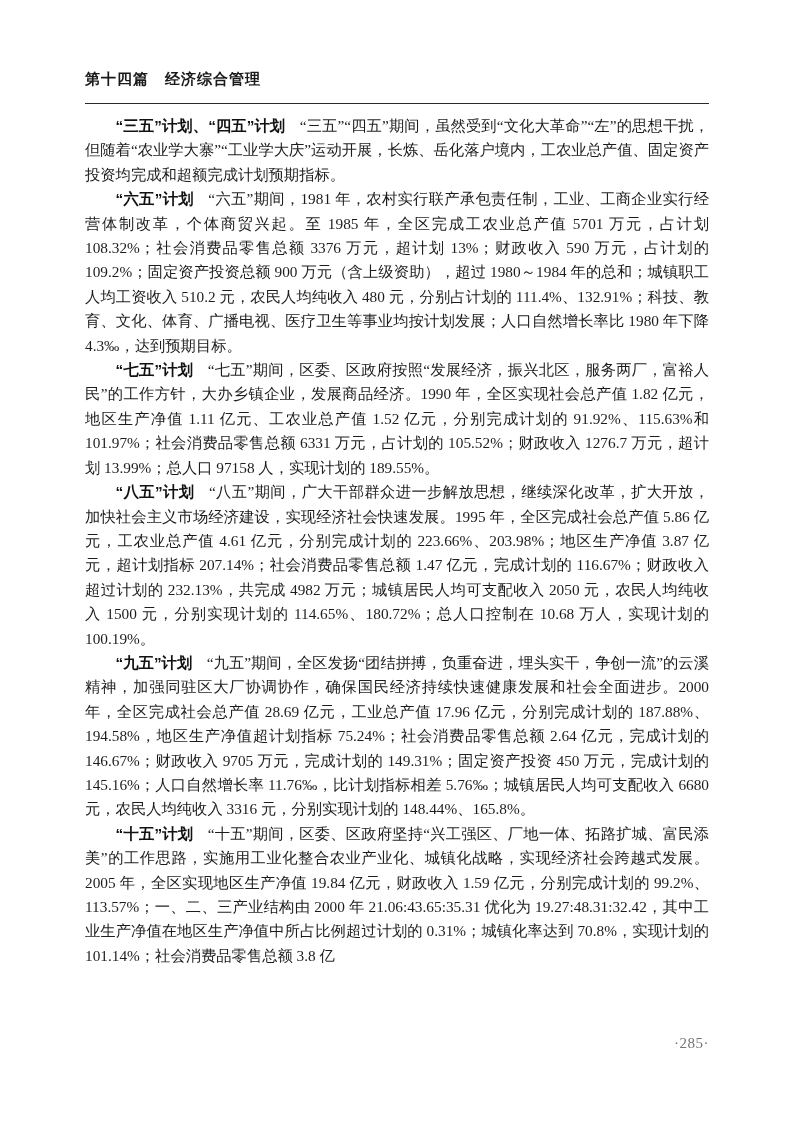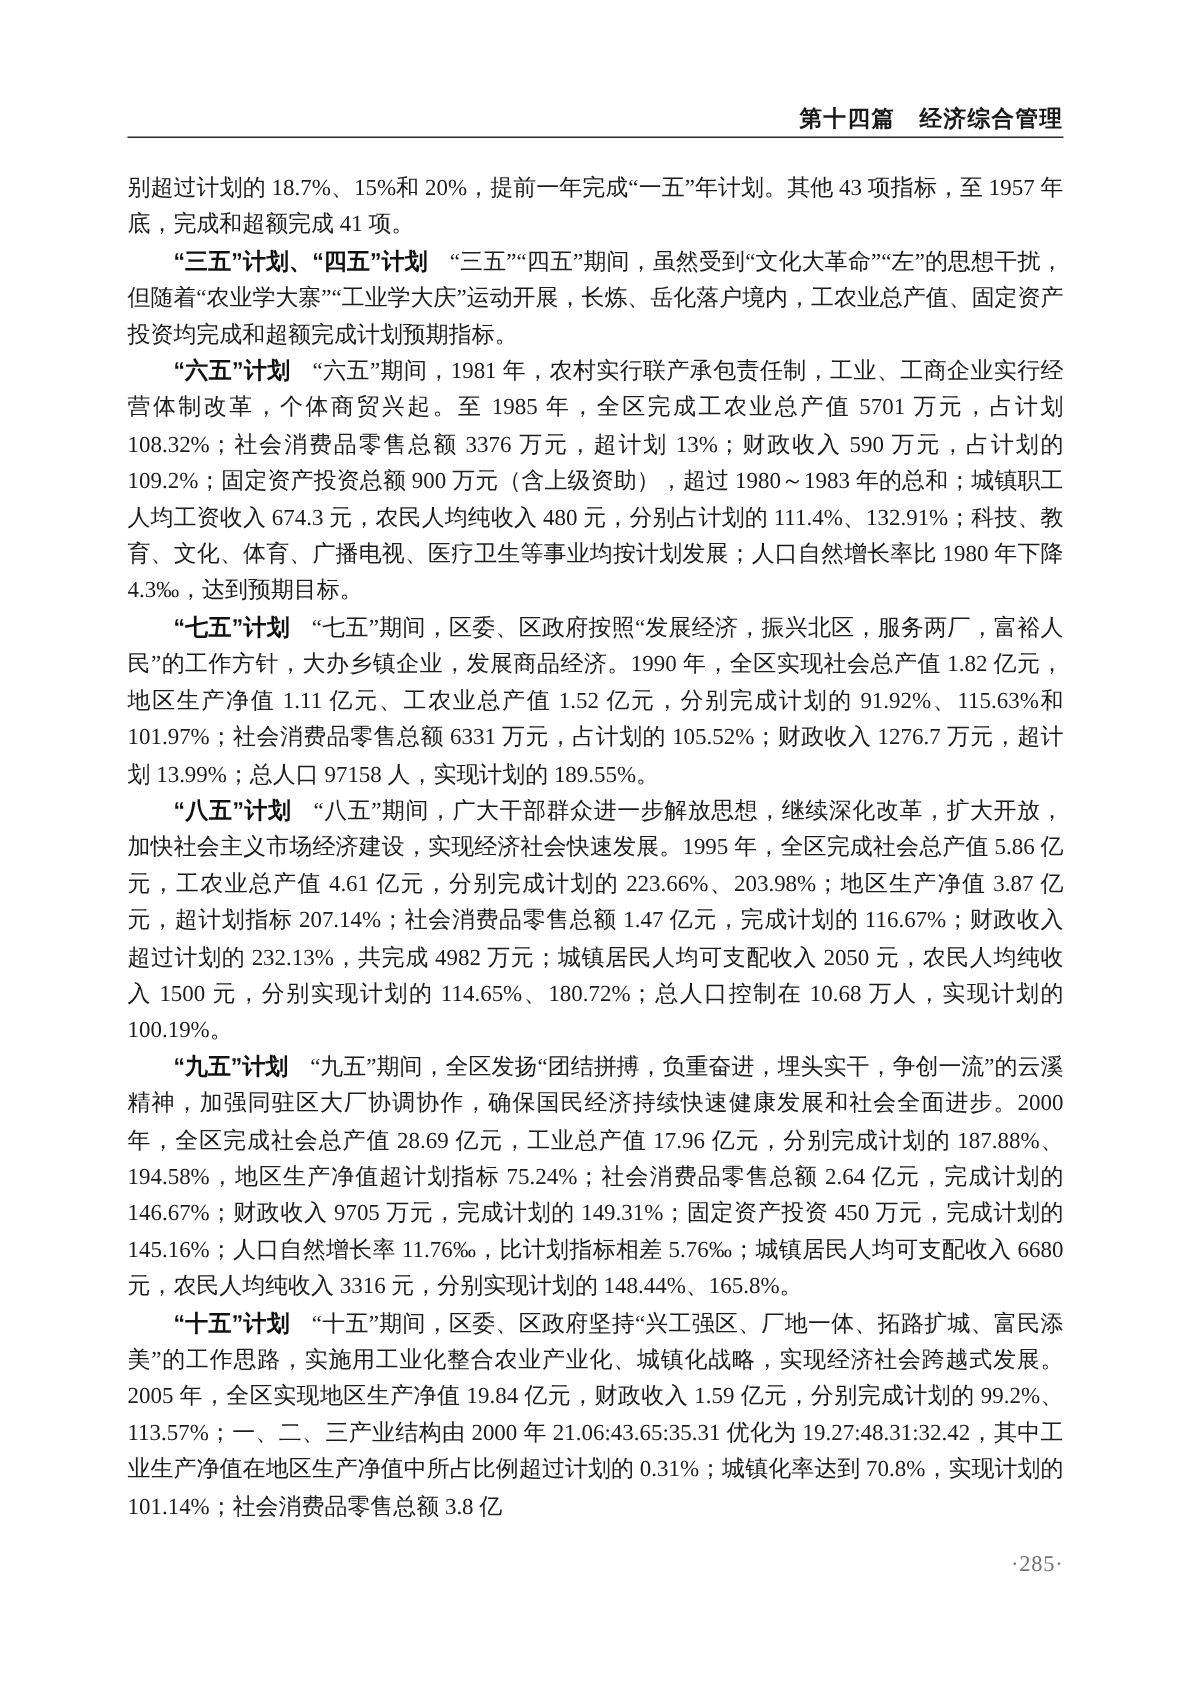--- a/index.html
+++ b/index.html
@@ -15,23 +15,22 @@
   .page {
     position: absolute;
     inset: 0;
     background: #ffffff;
   }
   .header {
     position: absolute;
     left: 85px;
     right: 84px;
     top: 70px;
-    text-align: right;
     border-bottom: 1.5px solid #2a2a2a;
-    padding-bottom: 2px;
+    padding-bottom: 14px;
   }
   .header-title {
     font-family: "Liberation Sans", "DejaVu Sans", sans-serif;
     font-weight: 700;
     font-size: 15px;
     letter-spacing: 1px;
     color: #1a1a1a;
     display: inline-block;
   }
   .body-text {
@@ -66,23 +65,22 @@
 <body>
 
 <div class="page">
 
   <div class="header">
     <span class="header-title">第十四篇　经济综合管理</span>
   </div>
 
   <div class="body-text">
 
-  <p class="para"><span>别超过计划的 18.7%、15%和 20%，提前一年完成“一五”年计划。其他 43 项指标，至 1957 年底，完成和超额完成 41 项。</span></p>
       <p class="para indent"><span class="lead">“三五”计划、“四五”计划</span><span>“三五”“四五”期间，虽然受到“文化大革命”“左”的思想干扰，但随着“农业学大寨”“工业学大庆”运动开展，长炼、岳化落户境内，工农业总产值、固定资产投资均完成和超额完成计划预期指标。</span></p>
-      <p class="para indent"><span class="lead">“六五”计划</span><span>“六五”期间，1981 年，农村实行联产承包责任制，工业、工商企业实行经营体制改革，个体商贸兴起。至 1985 年，全区完成工农业总产值 5701 万元，占计划 108.32%；社会消费品零售总额 3376 万元，超计划 13%；财政收入 590 万元，占计划的 109.2%；固定资产投资总额 900 万元（含上级资助），超过 1980～1983 年的总和；城镇职工人均工资收入 674.3 元，农民人均纯收入 480 元，分别占计划的 111.4%、132.91%；科技、教育、文化、体育、广播电视、医疗卫生等事业均按计划发展；人口自然增长率比 1980 年下降 4.3‰，达到预期目标。</span></p>
+      <p class="para indent"><span class="lead">“六五”计划</span><span>“六五”期间，1981 年，农村实行联产承包责任制，工业、工商企业实行经营体制改革，个体商贸兴起。至 1985 年，全区完成工农业总产值 5701 万元，占计划 108.32%；社会消费品零售总额 3376 万元，超计划 13%；财政收入 590 万元，占计划的 109.2%；固定资产投资总额 900 万元（含上级资助），超过 1980～1984 年的总和；城镇职工人均工资收入 510.2 元，农民人均纯收入 480 元，分别占计划的 111.4%、132.91%；科技、教育、文化、体育、广播电视、医疗卫生等事业均按计划发展；人口自然增长率比 1980 年下降 4.3‰，达到预期目标。</span></p>
       <p class="para indent"><span class="lead">“七五”计划</span><span>“七五”期间，区委、区政府按照“发展经济，振兴北区，服务两厂，富裕人民”的工作方针，大办乡镇企业，发展商品经济。1990 年，全区实现社会总产值 1.82 亿元，地区生产净值 1.11 亿元、工农业总产值 1.52 亿元，分别完成计划的 91.92%、115.63%和 101.97%；社会消费品零售总额 6331 万元，占计划的 105.52%；财政收入 1276.7 万元，超计划 13.99%；总人口 97158 人，实现计划的 189.55%。</span></p>
       <p class="para indent"><span class="lead">“八五”计划</span><span>“八五”期间，广大干部群众进一步解放思想，继续深化改革，扩大开放，加快社会主义市场经济建设，实现经济社会快速发展。1995 年，全区完成社会总产值 5.86 亿元，工农业总产值 4.61 亿元，分别完成计划的 223.66%、203.98%；地区生产净值 3.87 亿元，超计划指标 207.14%；社会消费品零售总额 1.47 亿元，完成计划的 116.67%；财政收入超过计划的 232.13%，共完成 4982 万元；城镇居民人均可支配收入 2050 元，农民人均纯收入 1500 元，分别实现计划的 114.65%、180.72%；总人口控制在 10.68 万人，实现计划的 100.19%。</span></p>
       <p class="para indent"><span class="lead">“九五”计划</span><span>“九五”期间，全区发扬“团结拼搏，负重奋进，埋头实干，争创一流”的云溪精神，加强同驻区大厂协调协作，确保国民经济持续快速健康发展和社会全面进步。2000 年，全区完成社会总产值 28.69 亿元，工业总产值 17.96 亿元，分别完成计划的 187.88%、194.58%，地区生产净值超计划指标 75.24%；社会消费品零售总额 2.64 亿元，完成计划的 146.67%；财政收入 9705 万元，完成计划的 149.31%；固定资产投资 450 万元，完成计划的 145.16%；人口自然增长率 11.76‰，比计划指标相差 5.76‰；城镇居民人均可支配收入 6680 元，农民人均纯收入 3316 元，分别实现计划的 148.44%、165.8%。</span></p>
       <p class="para indent"><span class="lead">“十五”计划</span><span>“十五”期间，区委、区政府坚持“兴工强区、厂地一体、拓路扩城、富民添美”的工作思路，实施用工业化整合农业产业化、城镇化战略，实现经济社会跨越式发展。2005 年，全区实现地区生产净值 19.84 亿元，财政收入 1.59 亿元，分别完成计划的 99.2%、113.57%；一、二、三产业结构由 2000 年 21.06:43.65:35.31 优化为 19.27:48.31:32.42，其中工业生产净值在地区生产净值中所占比例超过计划的 0.31%；城镇化率达到 70.8%，实现计划的 101.14%；社会消费品零售总额 3.8 亿</span></p>
     </div>
 
   <div class="page-number">·285·</div>
 
 </div>
 

